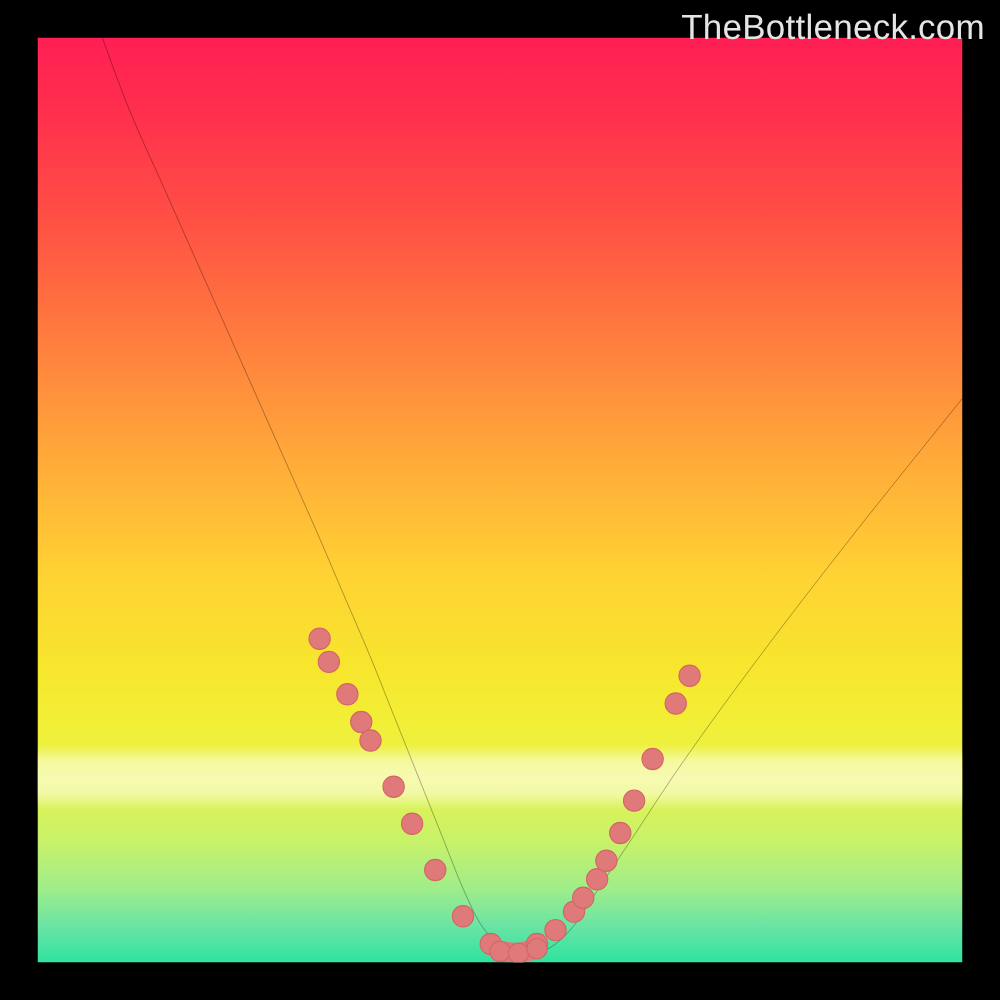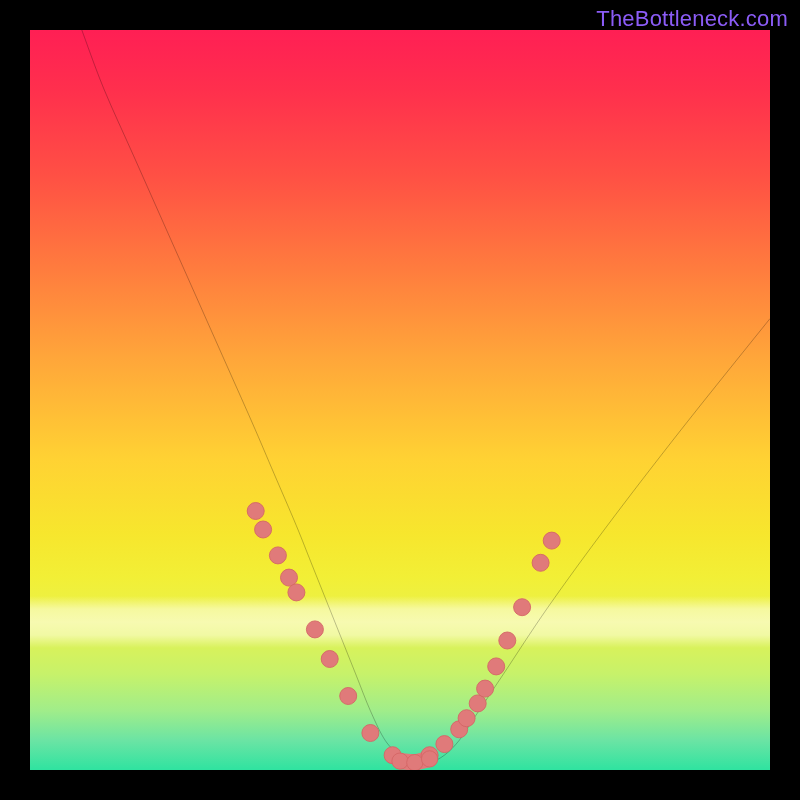--- a/index.html
+++ b/index.html
@@ -7,23 +7,23 @@
   .frame {
     position: relative;
     width: 800px;
     height: 800px;
     background: #000;
   }
   .watermark {
     position: absolute;
     top: 6px;
     right: 12px;
-    color: #8b5cf6;
+    color: #e5e5e5;
     font-family: Arial, Helvetica, sans-serif;
-    font-size: 22px;
+    font-size: 28px;
     font-weight: 500;
     letter-spacing: 0.2px;
     z-index: 10;
   }
   .plot-area {
     position: absolute;
     top: 30px;
     left: 30px;
     width: 740px;
     height: 740px;

